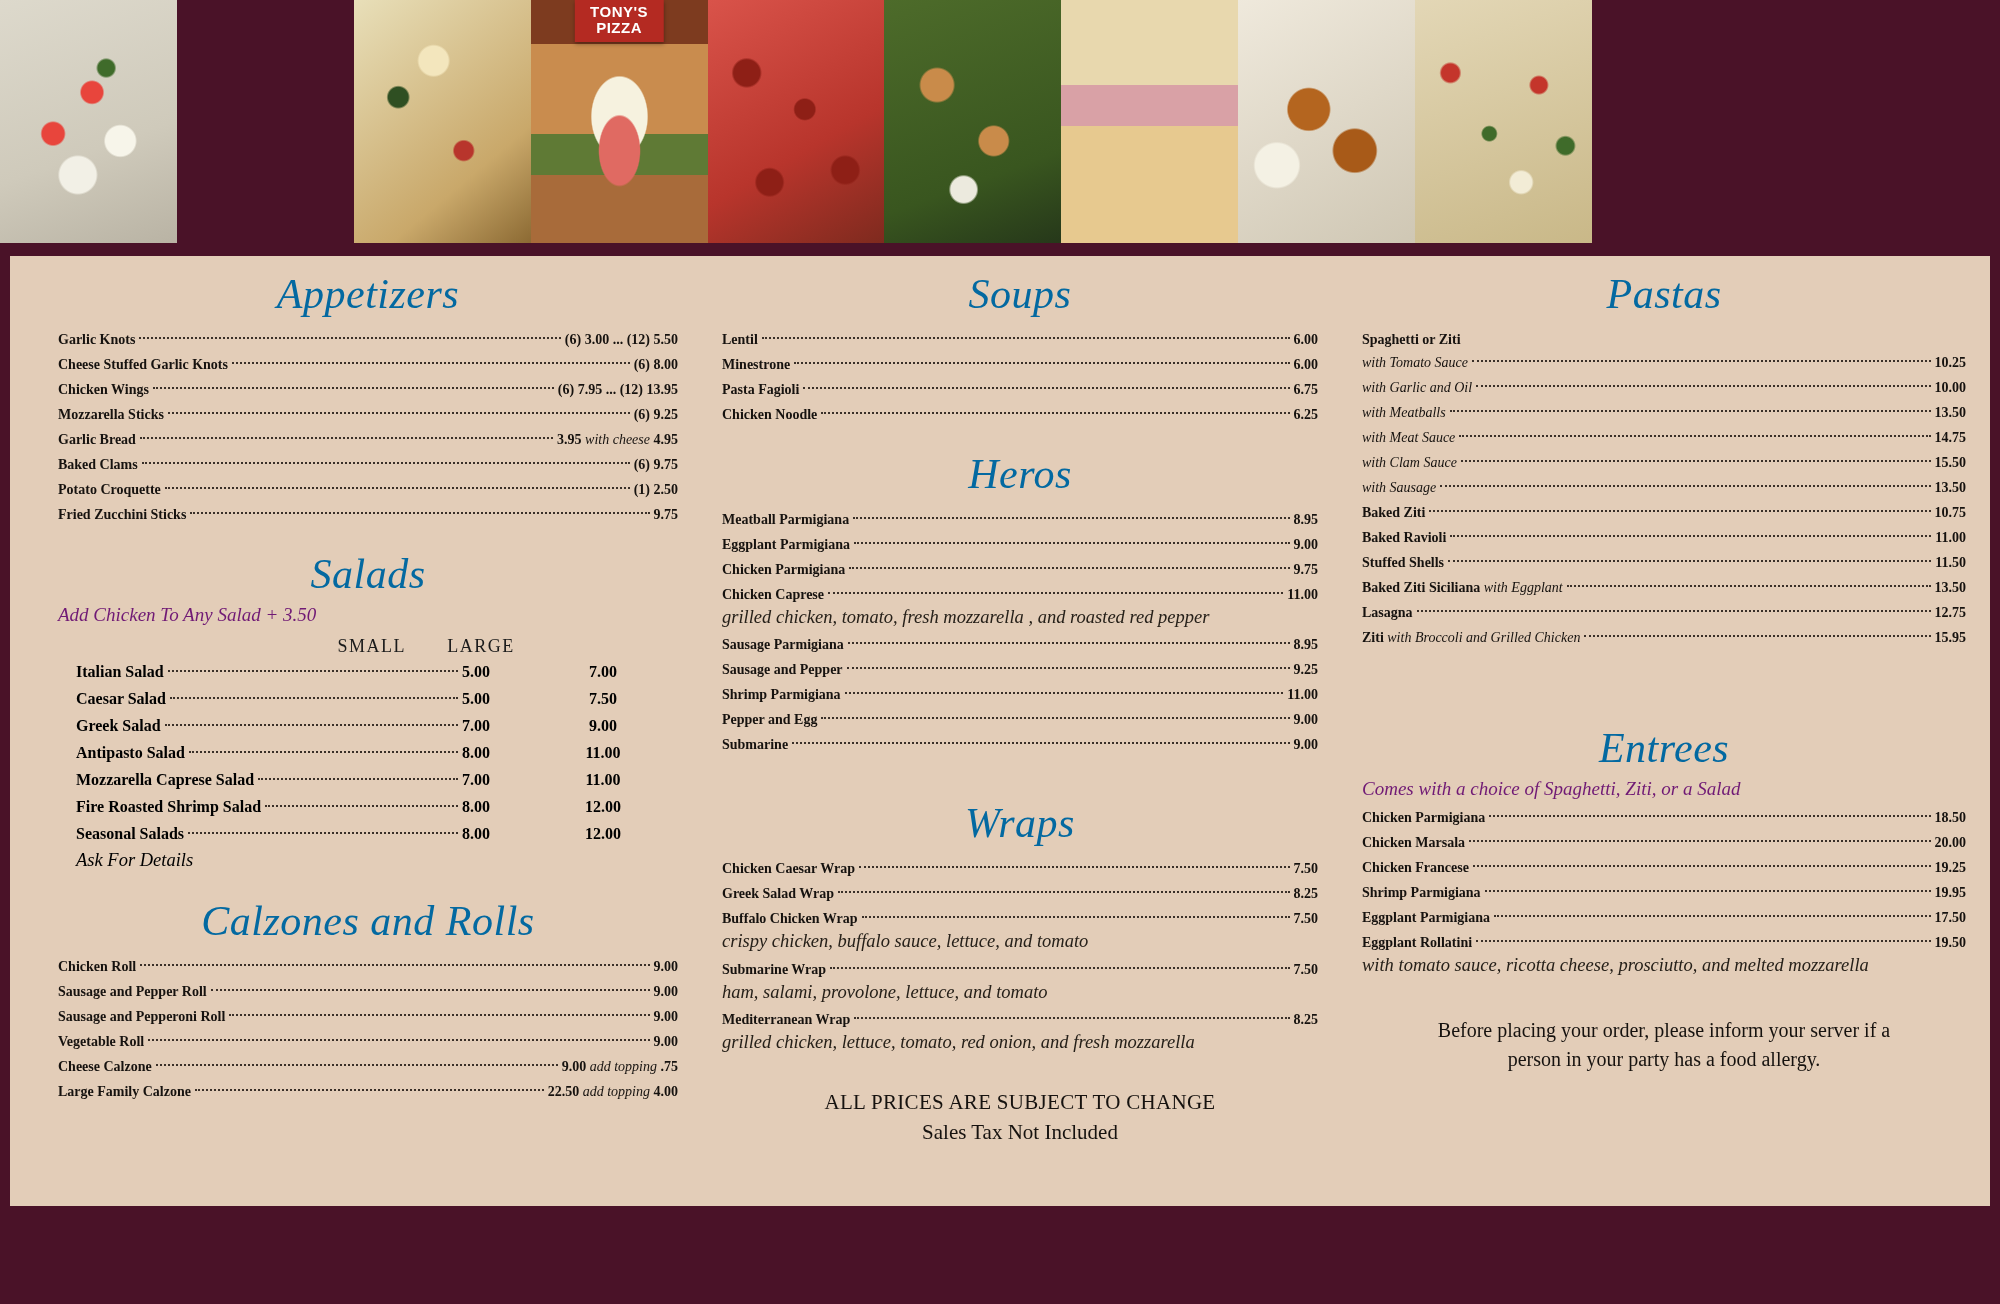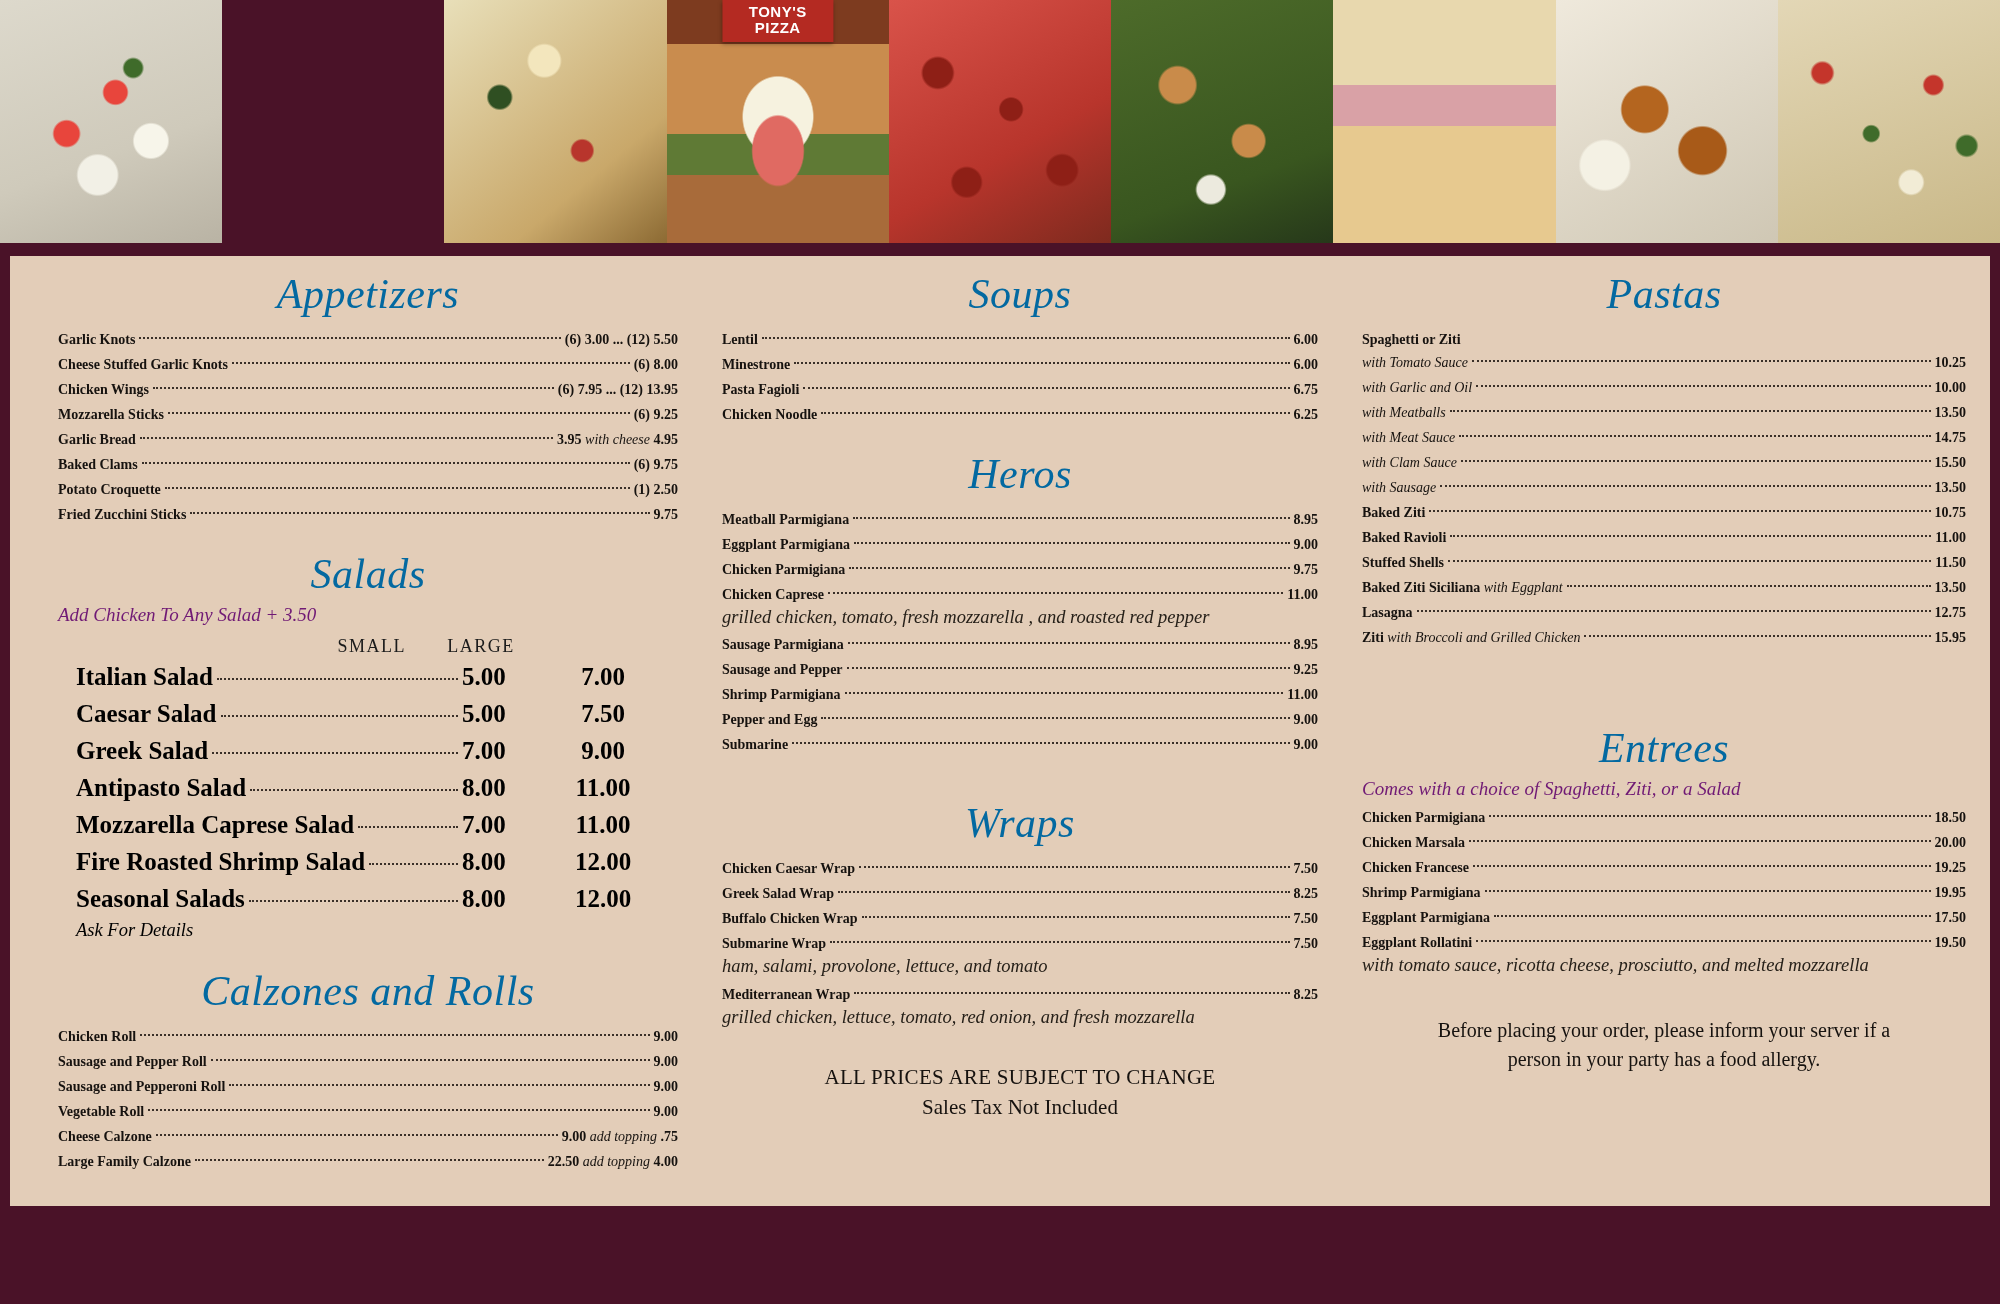--- a/index.html
+++ b/index.html
@@ -9,21 +9,21 @@
     height: 1304px;
     background: #4a1228;
     font-family: "Liberation Serif", serif;
     overflow: hidden;
   }
 
   .page { position: relative; width: 2000px; height: 1304px; background: #4a1228; }
 
   
   .photo-strip {
-    position: absolute; top: 0; left: 0; width: 2000px; height: 243px;
+    position: absolute; top: 0; left: 0; width: 1592px; height: 243px;
     display: flex; overflow: hidden;
   }
   .photo { flex: 1 1 0; position: relative; overflow: hidden; }
   .photo .ph-inner { position: absolute; inset: 0; }
 
   
   .ph1 .ph-inner { background:
       radial-gradient(circle at 30% 55%, #e8453c 0 6%, transparent 7%),
       radial-gradient(circle at 52% 38%, #e8453c 0 6%, transparent 7%),
       radial-gradient(circle at 44% 72%, #f2f0e6 0 9%, transparent 10%),
@@ -132,21 +132,21 @@
     margin: -6px 0 9px; line-height: 1.2;
   }
 
   
   .salad-head {
     display: flex; font-size: 18px; letter-spacing: 1.5px;
     color: #1b1b1b; margin: 4px 0 6px; padding-left: 18px;
   }
   .salad-head .sp-small { width: 330px; text-align: right; }
   .salad-head .sp-large { width: 150px; text-align: center; }
-  .srow { display: flex; align-items: baseline; font-size: 25px; margin: 0 0 9px; padding-left: 18px; }
+  .srow { display: flex; align-items: baseline; font-size: 16px; margin: 0 0 9px; padding-left: 18px; }
   .srow .nm { font-weight: bold; white-space: nowrap; }
   .srow .dots { flex: 1 1 auto; margin: 0 4px; border-bottom: 2.5px dotted #3a2f28; transform: translateY(-5px); }
   .srow .p1 { font-weight: bold; width: 66px; text-align: left; }
   .srow .p2 { font-weight: bold; width: 150px; text-align: center; }
   .ask { font-style: italic; font-size: 18.5px; padding-left: 18px; margin-top: -2px; }
 
   .footer-note {
     text-align: center; font-size: 21px; color: #16120f; line-height: 1.45;
     margin-top: 34px;
   }
@@ -440,20 +440,21 @@
         <div class="row">
             <span class="nm">Greek Salad Wrap</span>
             <span class="dots"></span>
             <span class="pr">8.25</span>
           </div>
         <div class="row">
             <span class="nm">Buffalo Chicken Wrap</span>
             <span class="dots"></span>
             <span class="pr">7.50</span>
           </div>
+        <div class="desc">crispy chicken, buffalo sauce, lettuce, and tomato</div>
         <div class="row">
             <span class="nm">Submarine Wrap</span>
             <span class="dots"></span>
             <span class="pr">7.50</span>
           </div>
         <div class="desc">ham, salami, provolone, lettuce, and tomato</div>
         <div class="row">
             <span class="nm">Mediterranean Wrap</span>
             <span class="dots"></span>
             <span class="pr">8.25</span>

